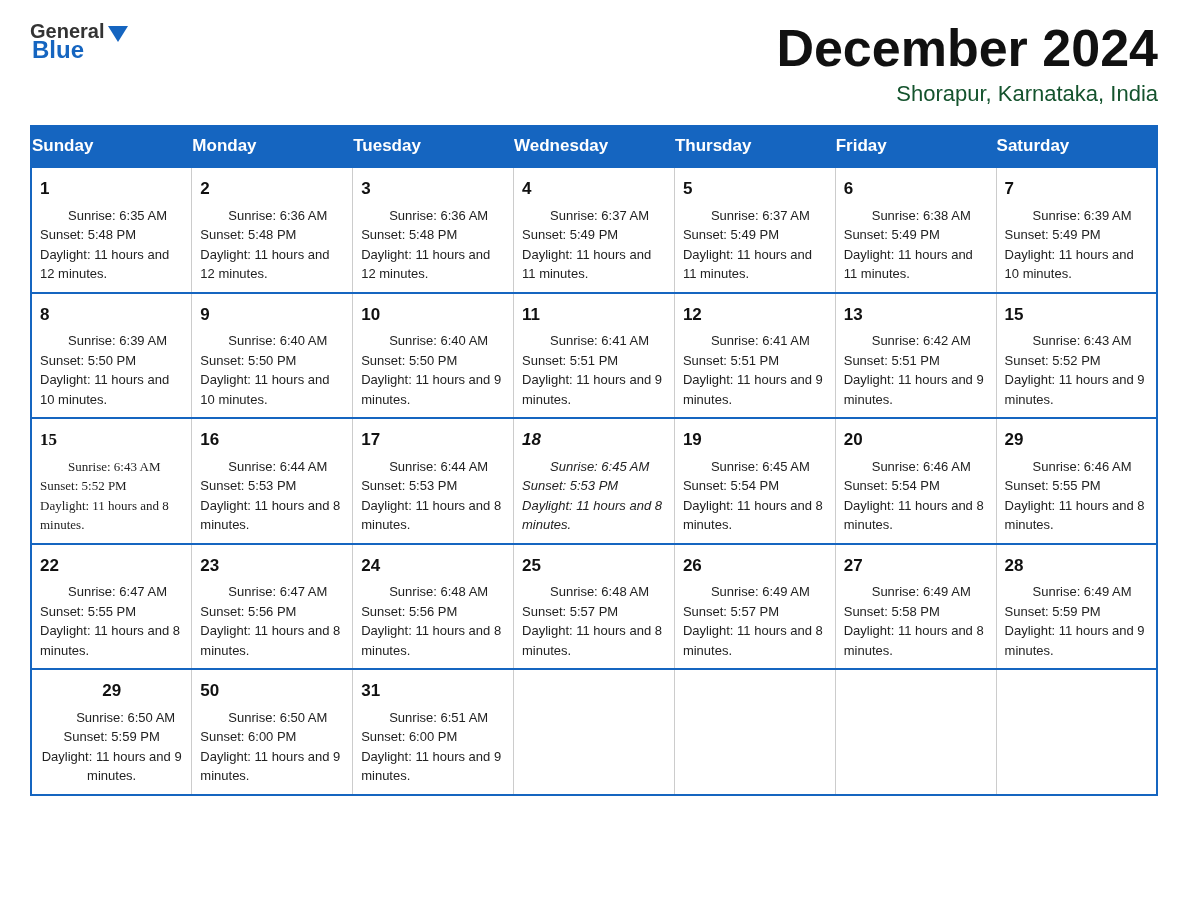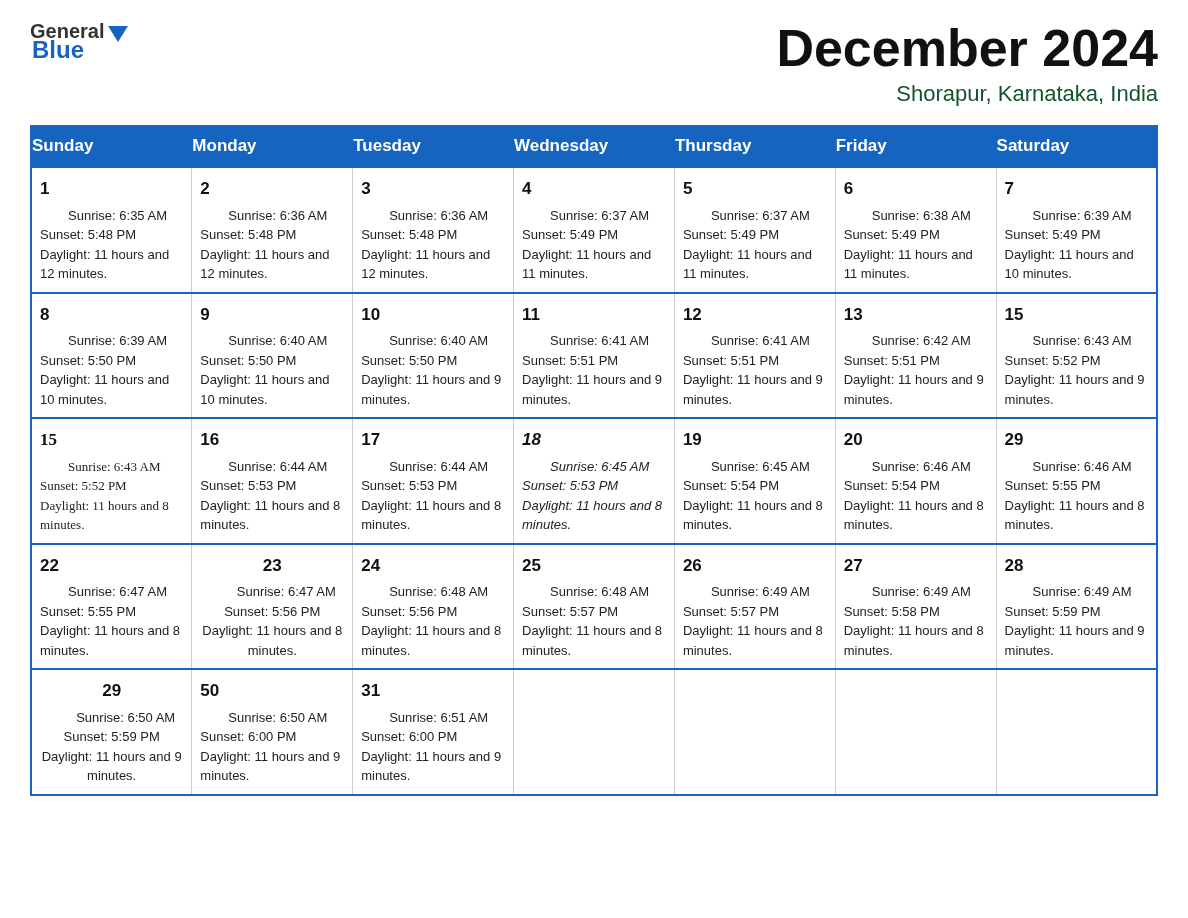--- a/index.html
+++ b/index.html
@@ -186,21 +186,21 @@
         <td style="border-top: 2px solid rgb(21, 101, 192);"><span class="day-number">19</span>
           <span class="day-info">Sunrise: 6:45 AM<br>Sunset: 5:54 PM<br>Daylight: 11 hours and 8 minutes.</span></td>
         <td style="border-top: 2px solid rgb(21, 101, 192);"><span class="day-number">20</span>
           <span class="day-info">Sunrise: 6:46 AM<br>Sunset: 5:54 PM<br>Daylight: 11 hours and 8 minutes.</span></td>
         <td style="border-top: 2px solid rgb(21, 101, 192);"><span class="day-number">29</span>
           <span class="day-info">Sunrise: 6:46 AM<br>Sunset: 5:55 PM<br>Daylight: 11 hours and 8 minutes.</span></td>
       </tr>
       <tr>
         <td style="border-top: 2px solid rgb(21, 101, 192);"><span class="day-number">22</span>
           <span class="day-info">Sunrise: 6:47 AM<br>Sunset: 5:55 PM<br>Daylight: 11 hours and 8 minutes.</span></td>
-        <td style="border-top: 2px solid rgb(21, 101, 192); text-align: center;"><span class="day-number">23</span>
+        <td style="border-top: 2px solid rgb(21, 101, 192);"><span class="day-number">23</span>
           <span class="day-info">Sunrise: 6:47 AM<br>Sunset: 5:56 PM<br>Daylight: 11 hours and 8 minutes.</span></td>
         <td style="border-top: 2px solid rgb(21, 101, 192);"><span class="day-number">24</span>
           <span class="day-info">Sunrise: 6:48 AM<br>Sunset: 5:56 PM<br>Daylight: 11 hours and 8 minutes.</span></td>
         <td style="border-top: 2px solid rgb(21, 101, 192);"><span class="day-number">25</span>
           <span class="day-info">Sunrise: 6:48 AM<br>Sunset: 5:57 PM<br>Daylight: 11 hours and 8 minutes.</span></td>
         <td style="border-top: 2px solid rgb(21, 101, 192); padding-left: 8px;"><span class="day-number">26</span>
           <span class="day-info">Sunrise: 6:49 AM<br>Sunset: 5:57 PM<br>Daylight: 11 hours and 8 minutes.</span></td>
         <td style="border-top: 2px solid rgb(21, 101, 192);"><span class="day-number">27</span>
           <span class="day-info">Sunrise: 6:49 AM<br>Sunset: 5:58 PM<br>Daylight: 11 hours and 8 minutes.</span></td>
         <td style="border-top: 2px solid rgb(21, 101, 192);"><span class="day-number">28</span>

